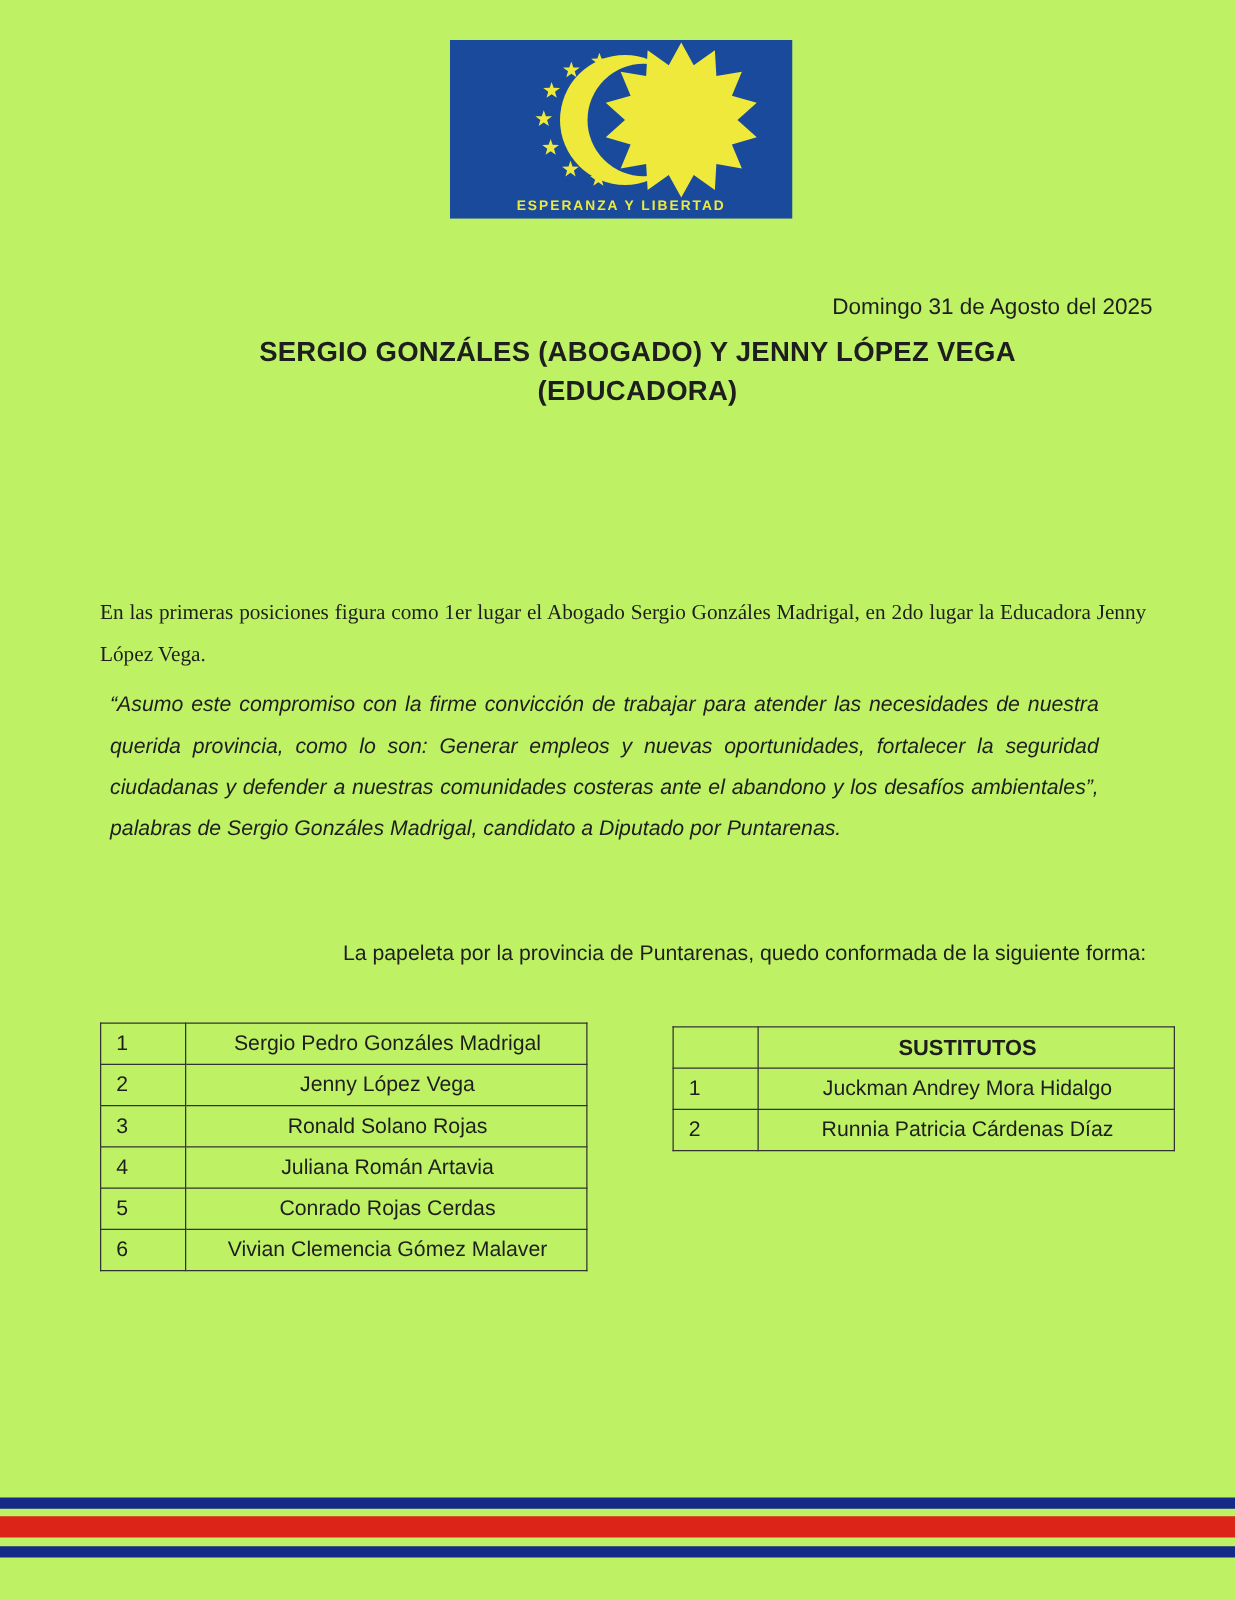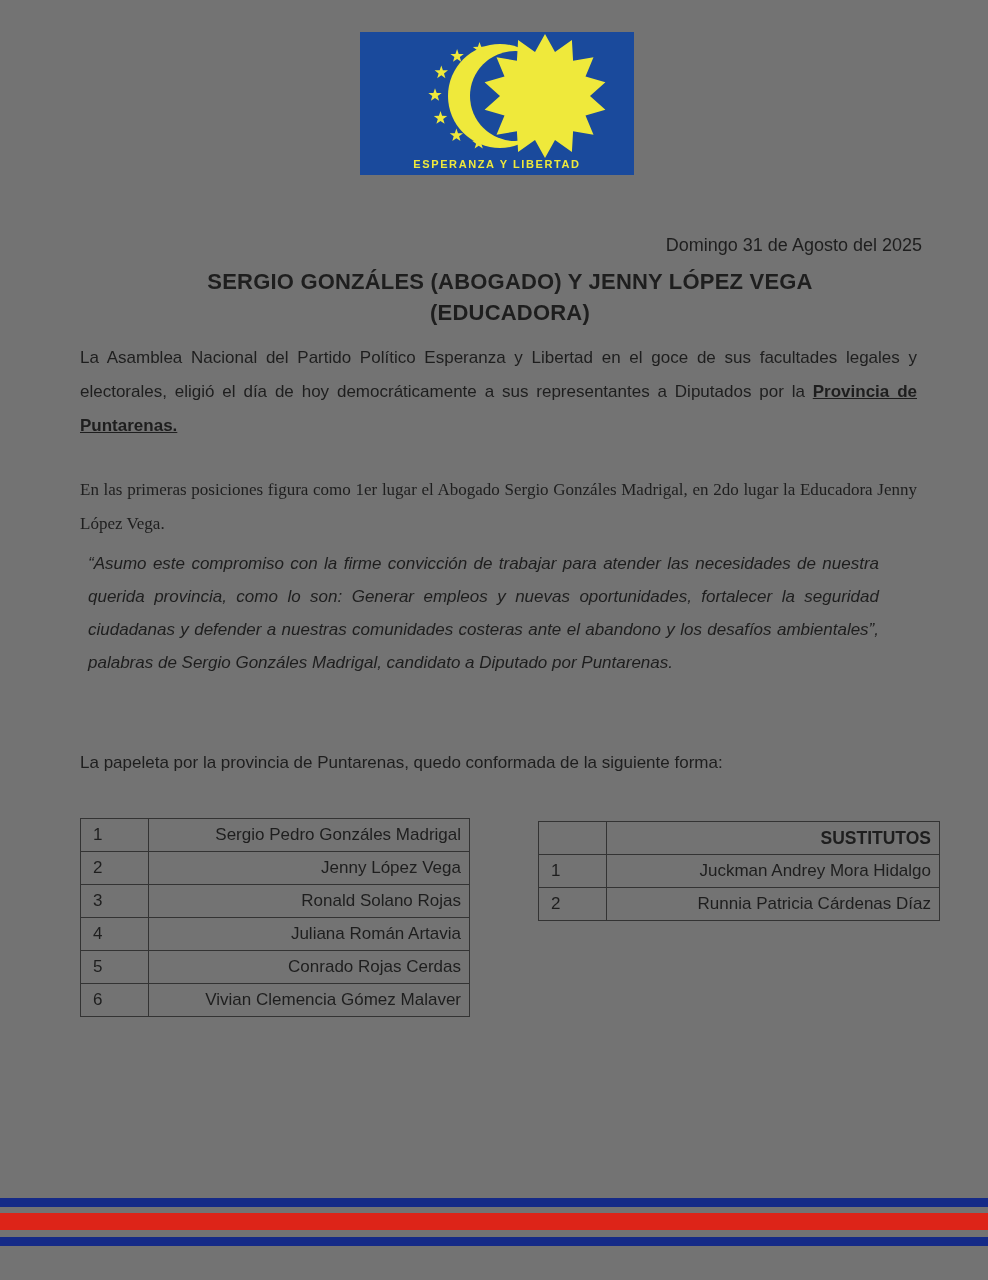--- a/index.html
+++ b/index.html
@@ -1,38 +1,38 @@
 <!DOCTYPE html>
 <html><head>
 <meta charset="utf-8">
 <style>
   html,body{margin:0;padding:0;background:#ffffff;}
   .page{
-    position:relative;width:988px;height:1280px;background:#737373;
+    position:relative;width:988px;height:1280px;background:#bef264;
     font-family:"Liberation Sans",sans-serif;color:#1e1e1e;overflow:hidden;
   }
   .logo{position:absolute;left:360px;top:32px;width:274px;height:143px;}
   .logo svg{width:100%;height:100%;display:block;}
   .logo-label{font-family:"Liberation Sans",sans-serif;font-size:11px;font-weight:bold;letter-spacing:1.6px;}
   .date{position:absolute;top:199px;right:66px;font-size:18px;margin-top:36px;}
   .title{position:absolute;top:266px;left:16px;width:100%;text-align:center;
          font-size:22px;font-weight:bold;line-height:31px;letter-spacing:0.2px;}
   .para{position:absolute;font-size:17px;line-height:34px;text-align:justify;margin:0;}
   .p1{top:341px;left:80px;width:837px;}
   .p2{top:473px;left:80px;width:837px;font-family:Liberation Serif, serif;}
   .quote{top:547px;left:88px;width:791px;font-style:italic;line-height:33px;}
-  .p4{top:746px;left:80px;width:837px;text-align:left;}
+  .p4{top:746px;left:80px;width:837px;text-align:right;}
   .bold-underline{font-weight:bold;text-decoration:underline;}
   table{position:absolute;border-collapse:collapse;font-size:17px;color:#1e1e1e;table-layout:fixed;}
   td,th{border:1.5px solid #333333;padding:0 8px;height:32px;vertical-align:middle;
         overflow:hidden;white-space:nowrap;}
   .t-candidates{top:818px;left:80px;width:390px;}
   .t-subs{top:821px;left:538px;width:402px;padding-left:36px;}
   .c-num{width:47px;padding-left:12px;text-align:left;}
-  .c-name{text-align:right;padding-left:10px;}
+  .c-name{text-align:center;padding-left:10px;}
   th.c-name{font-weight:bold;font-size:17.5px;}
   .stripe{position:absolute;left:0;width:988px;}
   .s1{top:1198px;height:9px;}
   .s2{top:1213px;height:17px;}
   .s3{top:1237px;height:9px;}
 </style>
 </head>
 <body>
 
 <div class="page">
@@ -56,21 +56,20 @@
     </svg>
   </div>
 
   <div class="date">Domingo 31 de Agosto del 2025</div>
 
   <div class="title">
     <div>SERGIO GONZÁLES (ABOGADO) Y JENNY LÓPEZ VEGA</div>
     <div>(EDUCADORA)</div>
   </div>
 
-  <p class="para p1"><span>La Asamblea Nacional del Partido Político Esperanza y Libertad en el goce de sus facultades legales y electorales, eligió el día de hoy democráticamente a sus representantes a Diputados por la </span><span class="bold-underline">Provincia de Puntarenas.</span></p>
 
   <p class="para p2">En las primeras posiciones figura como 1er lugar el Abogado Sergio Gonzáles Madrigal, en 2do lugar la Educadora Jenny López Vega.</p>
 
   <p class="para quote">“Asumo este compromiso con la firme convicción de trabajar para atender las necesidades de nuestra querida provincia, como lo son: Generar empleos y nuevas oportunidades, fortalecer la seguridad ciudadanas y defender a nuestras comunidades costeras ante el abandono y los desafíos ambientales”, palabras de Sergio Gonzáles Madrigal, candidato a Diputado por Puntarenas.</p>
 
   <p class="para p4">La papeleta por la provincia de Puntarenas, quedo conformada de la siguiente forma:</p>
 
   <table class="t-candidates">
     <tbody>
       <tr>

